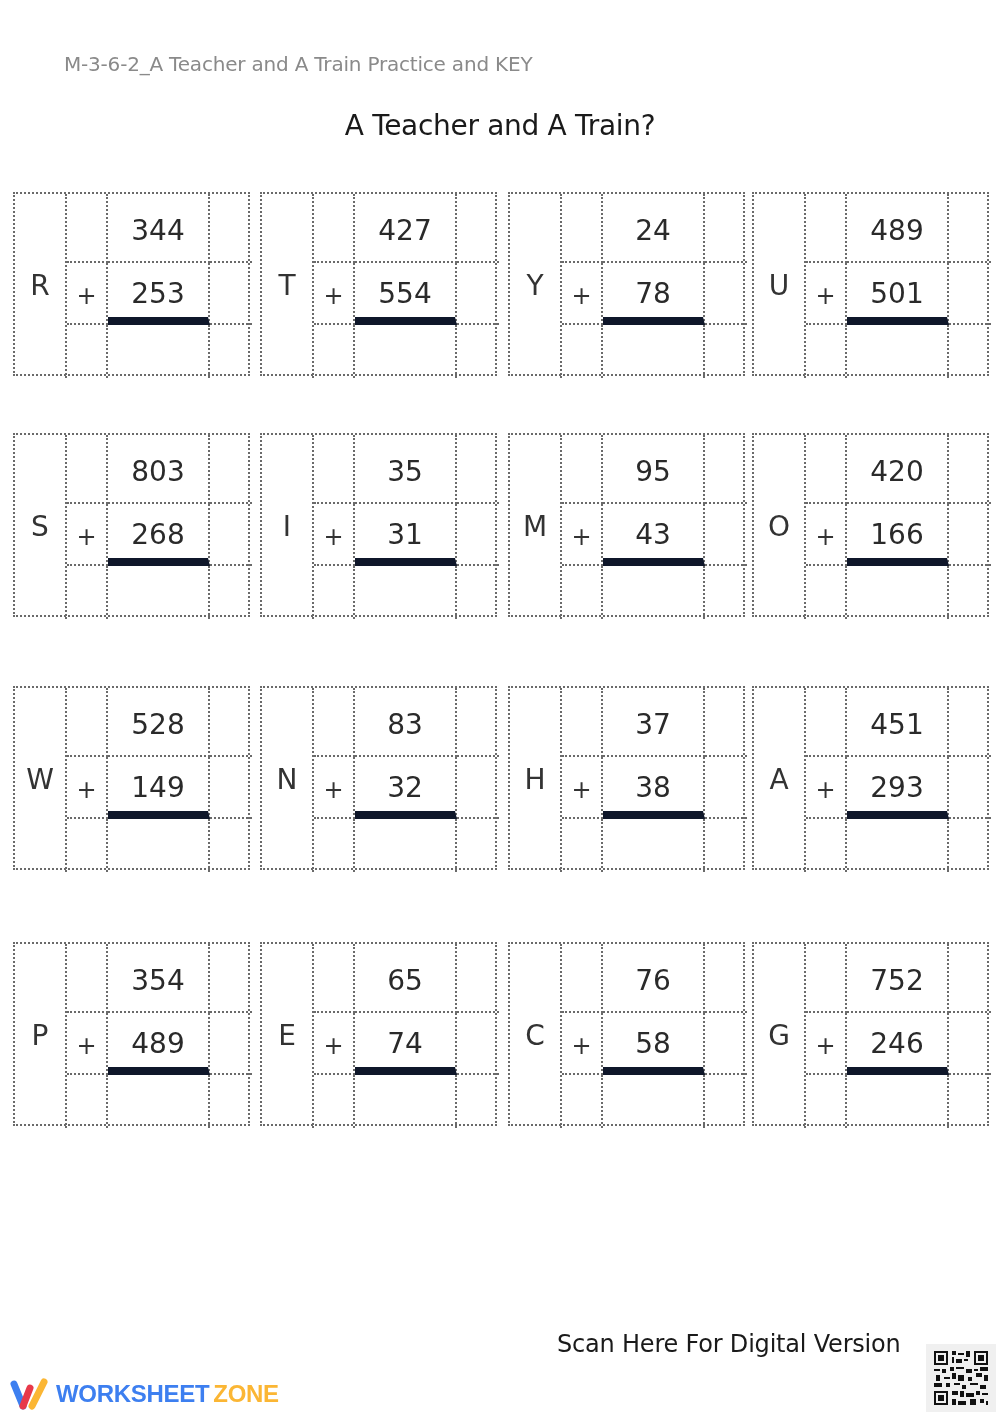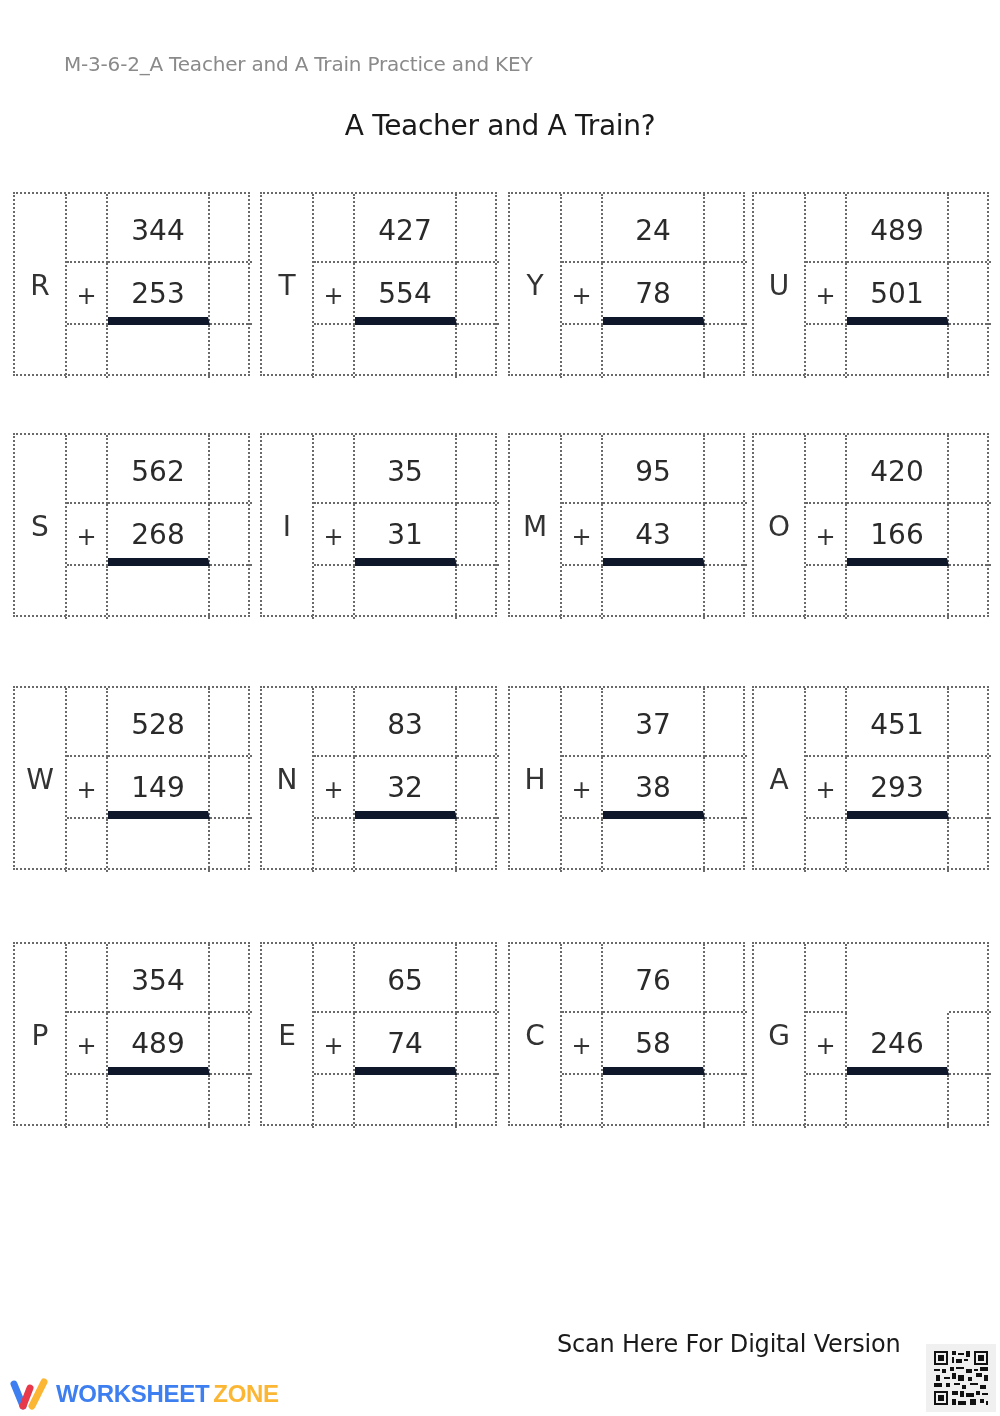--- a/index.html
+++ b/index.html
@@ -106,21 +106,21 @@
           <div class="cell c-r2"></div>
           <div class="cell c-op3"></div>
           <div class="cell c-ans"></div>
           <div class="cell c-r3"></div>
         </div>
       </div>
       <div class="problem" style="left: 13px; top: 433px;">
         <div class="grid">
           <div class="cell letter-cell">S</div>
           <div class="cell c-op1"></div>
-          <div class="cell c-top">562</div>
+          <div class="cell c-top">803</div>
           <div class="cell c-r1"></div>
           <div class="cell c-plus">+</div>
           <div class="cell c-bot">268</div>
           <div class="cell c-r2"></div>
           <div class="cell c-op3"></div>
           <div class="cell c-ans"></div>
           <div class="cell c-r3"></div>
         </div>
       </div>
       <div class="problem" style="left: 260px; top: 433px;">
@@ -260,20 +260,21 @@
           <div class="cell c-r2"></div>
           <div class="cell c-op3"></div>
           <div class="cell c-ans"></div>
           <div class="cell c-r3"></div>
         </div>
       </div>
       <div class="problem" style="left: 752px; top: 942px;">
         <div class="grid">
           <div class="cell letter-cell">G</div>
           <div class="cell c-op1"></div>
+          <div class="cell c-top">752</div>
           <div class="cell c-r1"></div>
           <div class="cell c-plus">+</div>
           <div class="cell c-bot">246</div>
           <div class="cell c-r2"></div>
           <div class="cell c-op3"></div>
           <div class="cell c-ans"></div>
           <div class="cell c-r3"></div>
         </div>
       </div>
     </div>

